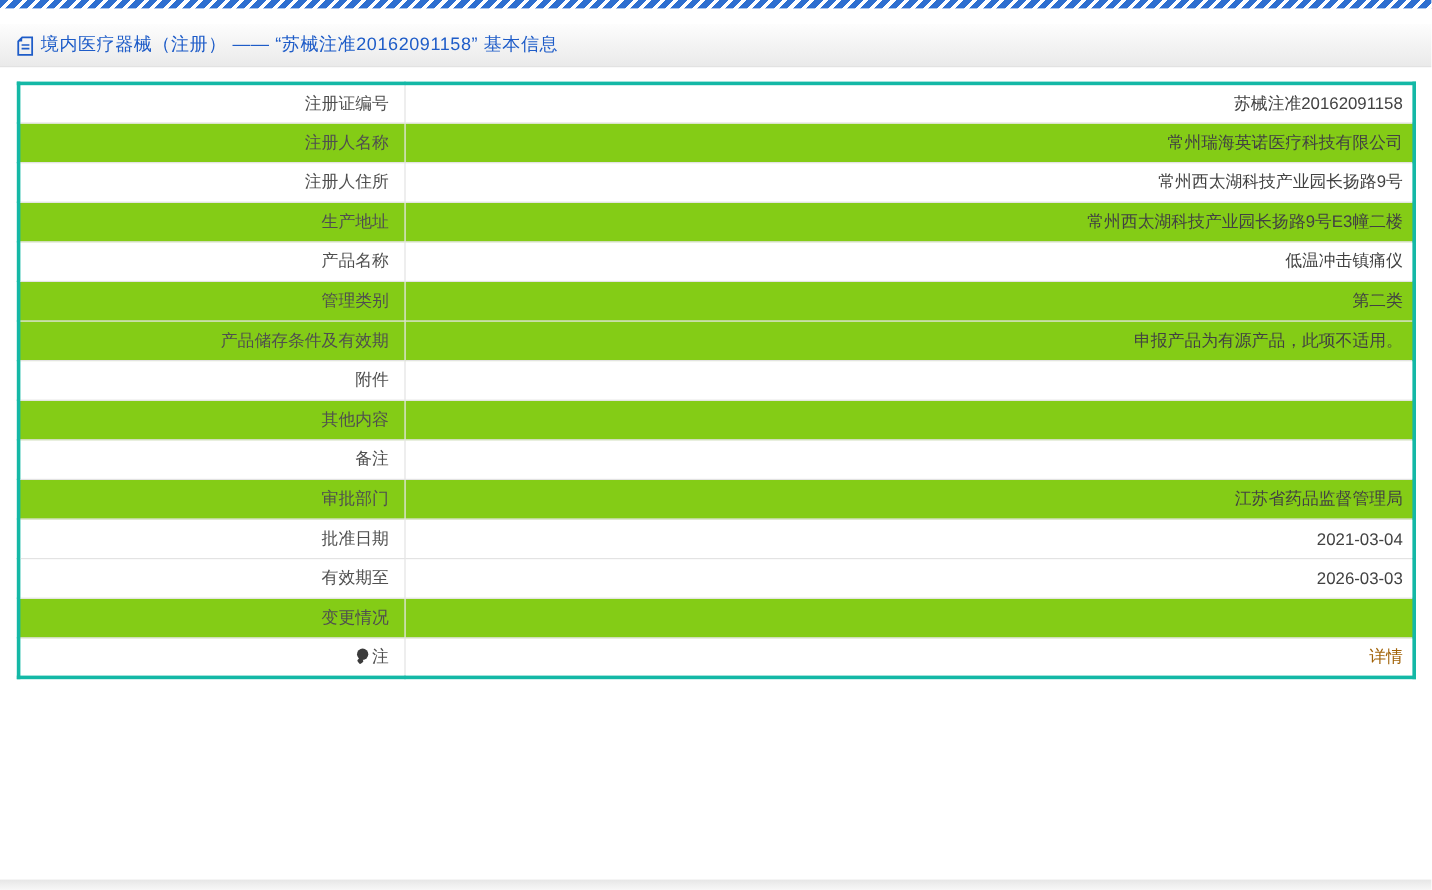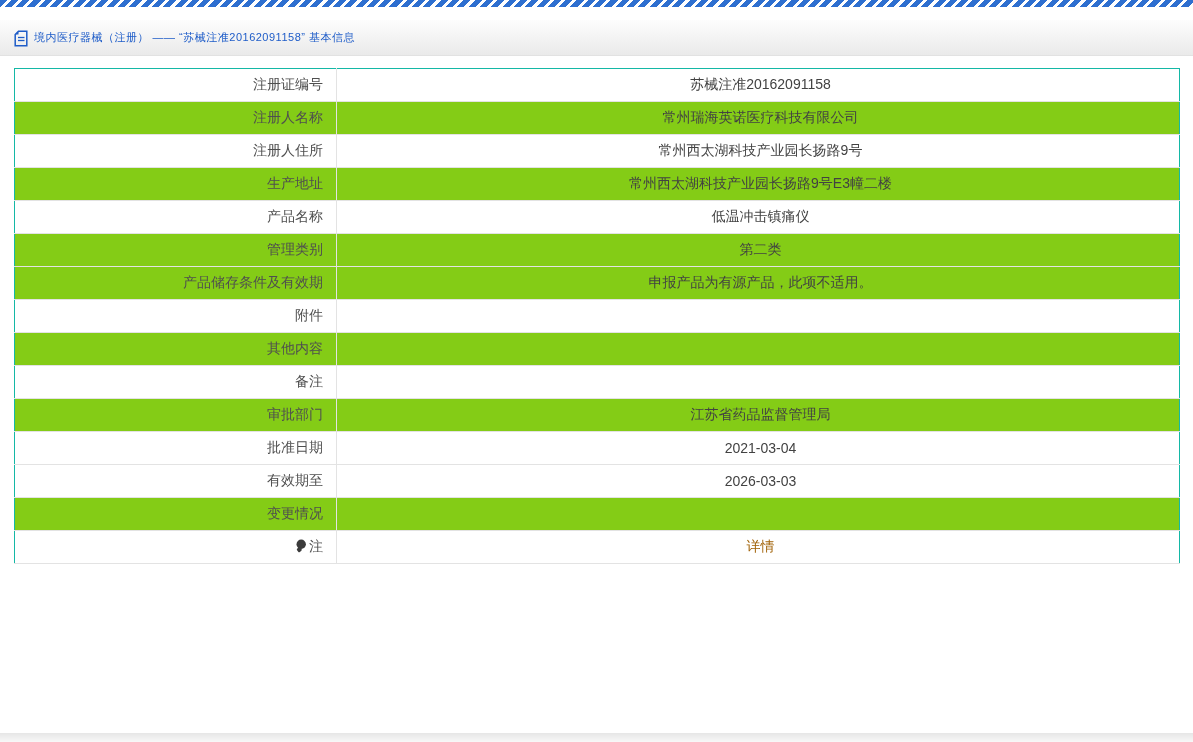--- a/index.html
+++ b/index.html
@@ -21,50 +21,50 @@
   .header-band {
     position: absolute; top: 20px; left: 0; right: 0; height: 36px;
     background: linear-gradient(180deg, #fdfdfd 0%, #eaeaea 100%);
     border-bottom: 1px solid #e2e2e2;
     display: flex; align-items: center;
     padding-left: 14px;
   }
   .doc-icon { display: inline-flex; margin-right: 6px; position: relative; top: 1px; }
   .page-title {
     color: #1e5cc8;
-    font-size: 11px;
+    font-size: 15px;
     letter-spacing: 0.5px;
   }
   
   .table-wrap {
     position: absolute; top: 68px; left: 14px; width: 1166px;
   }
   table.info-table {
     width: 100%;
     border-collapse: collapse;
-    border: 1px solid #14b8a6;
+    border: 3px solid #14b8a6;
     font-size: 14px;
   }
   table.info-table tr { background: #ffffff; }
   table.info-table tr.alt { background: #84cc16; }
   table.info-table td {
     height: 33px;
     border-bottom: 1px solid #e3e3e3;
     vertical-align: middle;
   }
   td.label-cell {
     width: 322px;
     text-align: right;
     padding: 0 13px 0 6px;
     color: #4f4f4f;
     border-right: 1px solid #e3e3e3;
     white-space: nowrap;
   }
   td.value-cell {
-    text-align: center;
+    text-align: right;
     padding: 0 8px 0 13px;
     color: #424242;
   }
   td.value-cell a {
     color: #a16207;
     text-decoration: none;
     cursor: pointer;
   }
   .bulb-icon { display: inline-flex; vertical-align: -2px; margin-right: 2px; }
   

